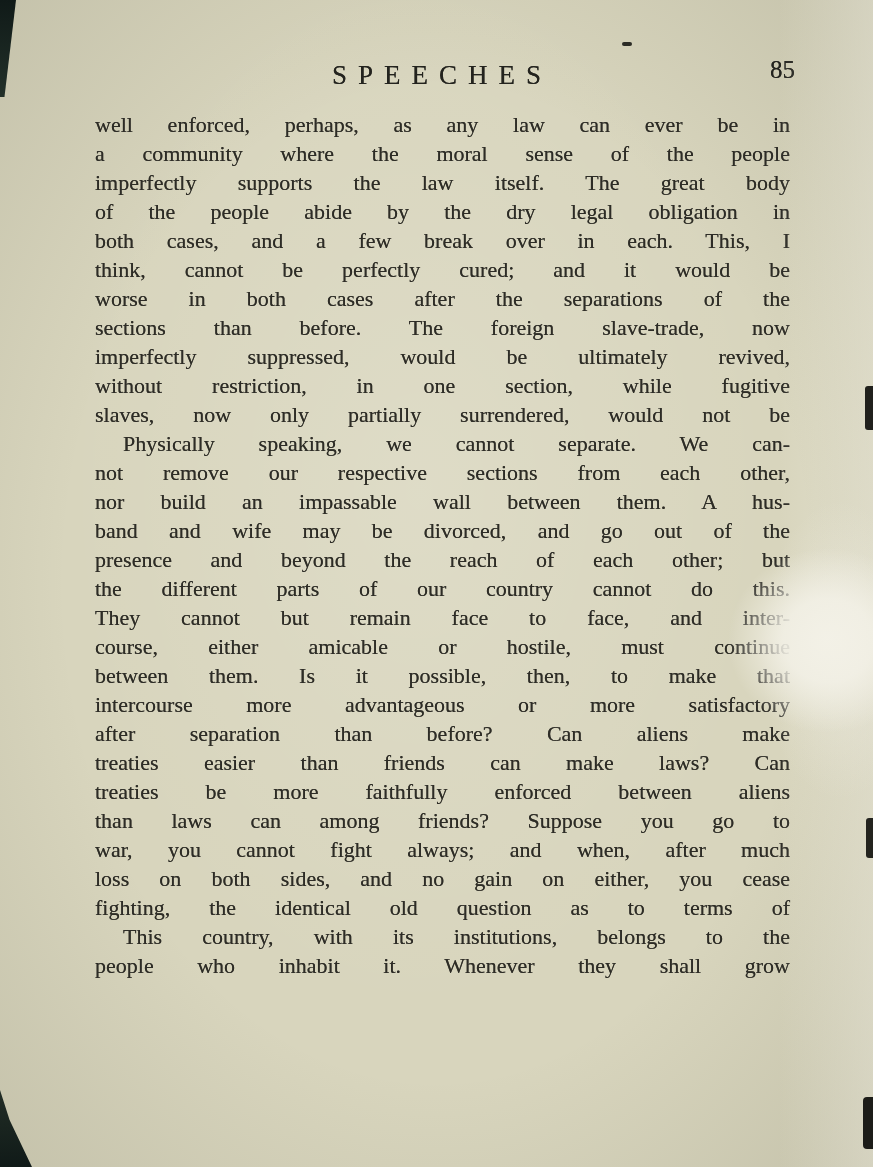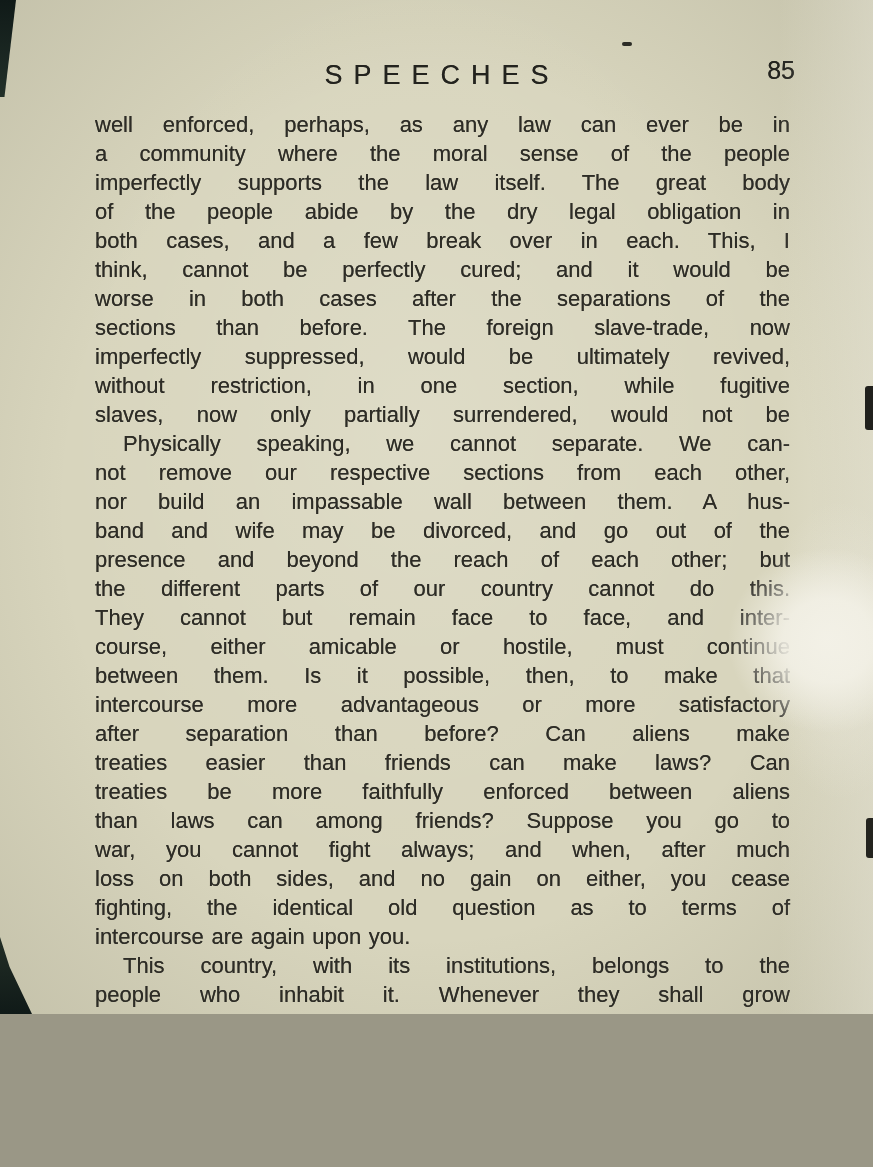--- a/index.html
+++ b/index.html
@@ -7,27 +7,27 @@
     padding: 0;
     background: #9a9786;
   }
   :root {
     --paper: #d8d5bd;
     --ink: #2d2c26;
   }
   .page {
     position: relative;
     width: 873px;
-    height: 1014px;
+    height: 1167px;
     overflow: hidden;
     background:
       radial-gradient(ellipse at 48% 42%, rgba(255,255,250,0.16) 0%, rgba(255,255,250,0) 55%),
       radial-gradient(ellipse at 50% 50%, rgba(0,0,0,0) 60%, rgba(60,60,40,0.12) 100%),
       var(--paper);
-    font-family: Liberation Sans, sans-serif;
+    font-family: Liberation Serif, serif;
     color: var(--ink);
   }
 
   
   .header { position: relative; }
   .header-title {
     padding-top: 58px;
     text-align: center;
     font-size: 27px;
     line-height: 34px;
@@ -131,21 +131,20 @@
       <div class="line">course, either amicable or hostile, must continue</div>
       <div class="line">between them. Is it possible, then, to make that</div>
       <div class="line">intercourse more advantageous or more satisfactory</div>
       <div class="line">after separation than before? Can aliens make</div>
       <div class="line">treaties easier than friends can make laws? Can</div>
       <div class="line">treaties be more faithfully enforced between aliens</div>
       <div class="line">than laws can among friends? Suppose you go to</div>
       <div class="line">war, you cannot fight always; and when, after much</div>
       <div class="line">loss on both sides, and no gain on either, you cease</div>
       <div class="line">fighting, the identical old question as to terms of</div>
-      <div class="line endpar">intercourse are again upon you.</div>
       <div class="line indent">This country, with its institutions, belongs to the</div>
       <div class="line">people who inhabit it. Whenever they shall grow</div>
     </div>
 
   <div class="overlay right-fade"></div>
   <div class="overlay fade-blob2"></div>
   <div class="overlay fade-blob"></div>
   <div class="mark mark-tl"></div>
   <div class="mark mark-bl"></div>
   <div class="mark mark-speck"></div>

